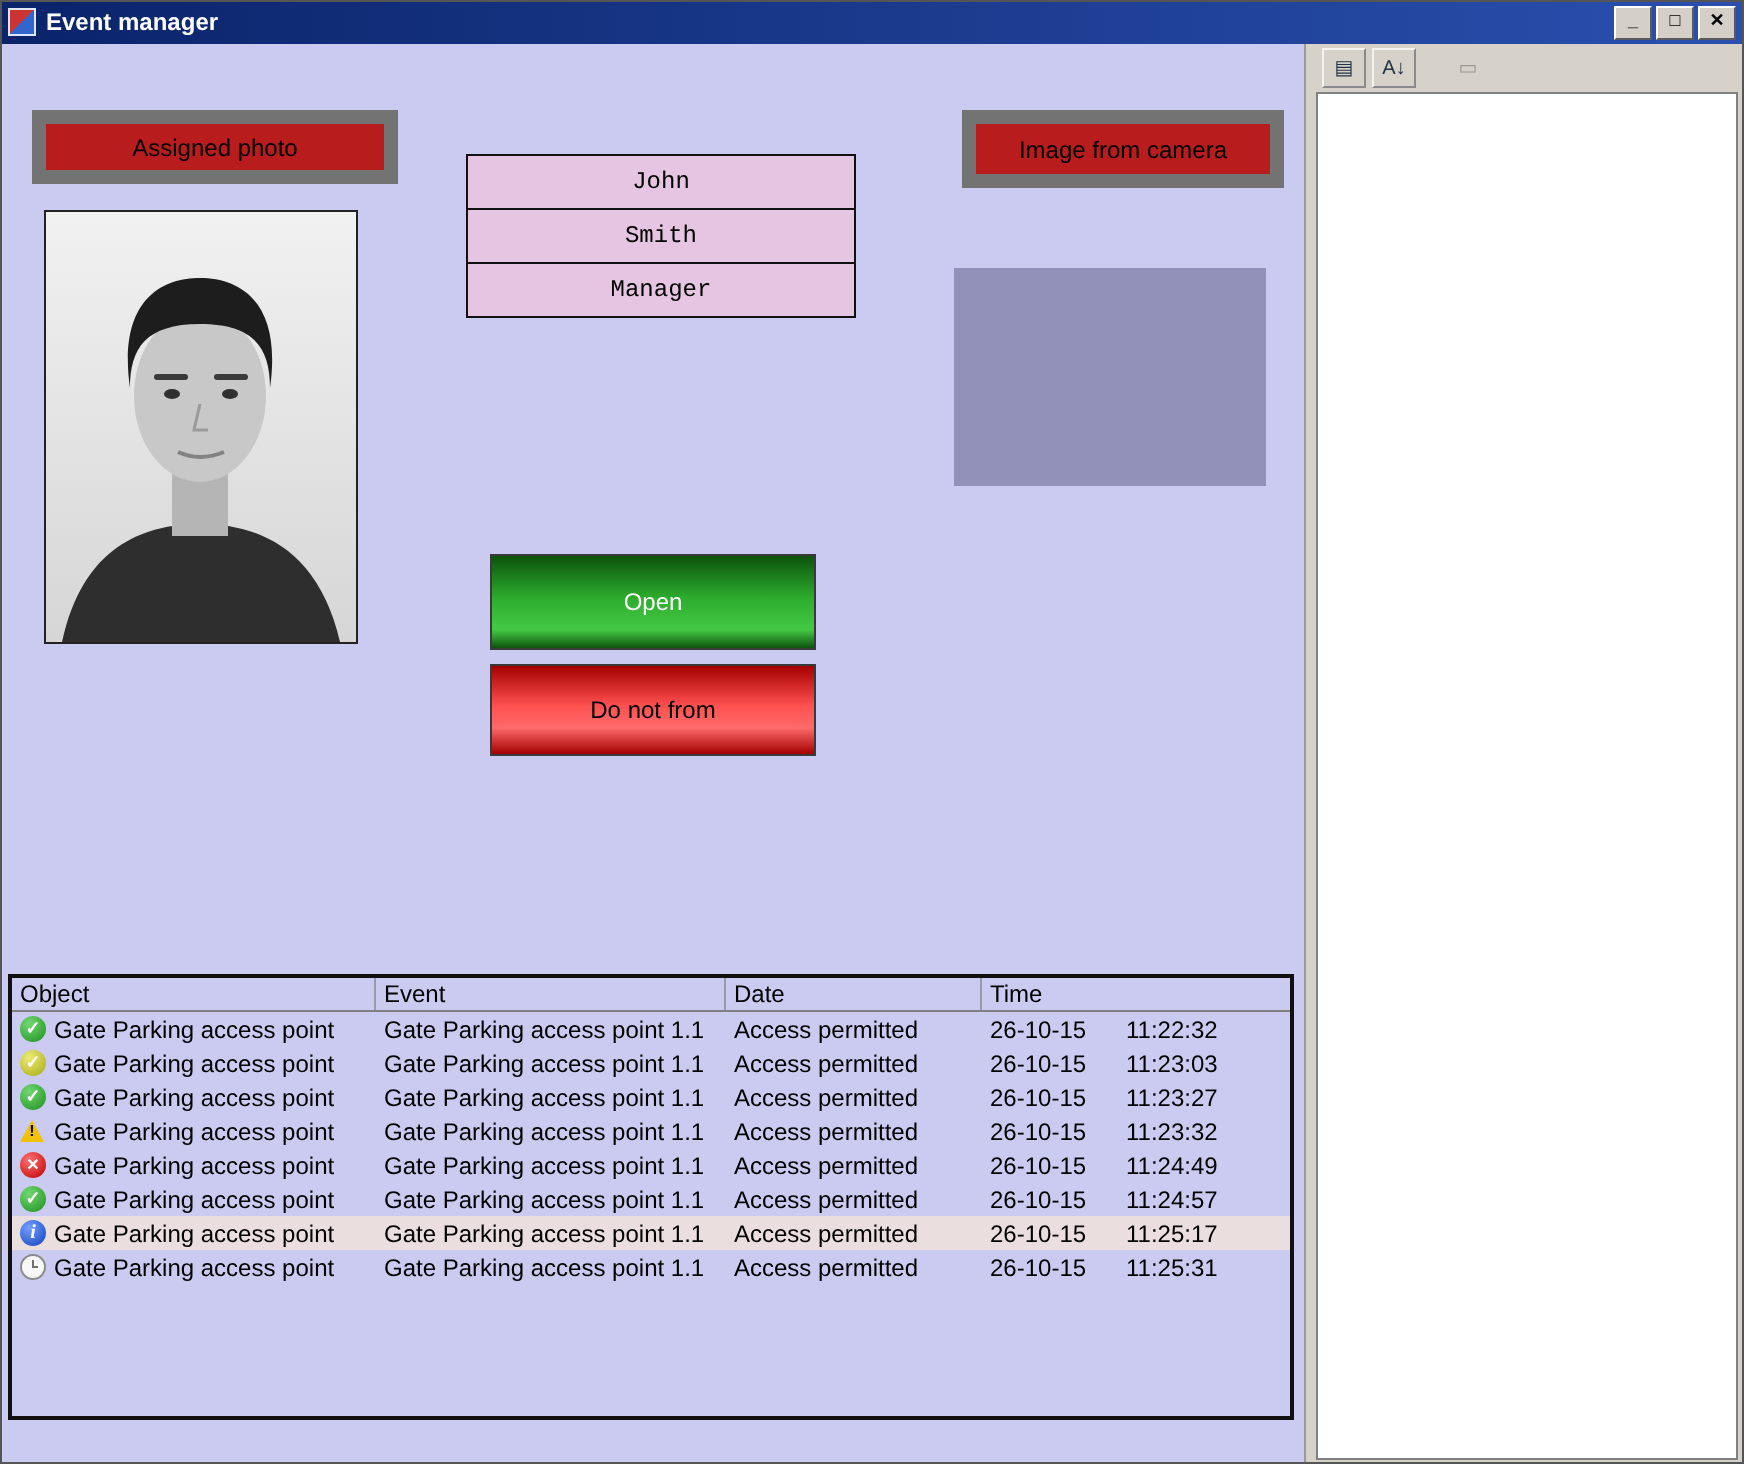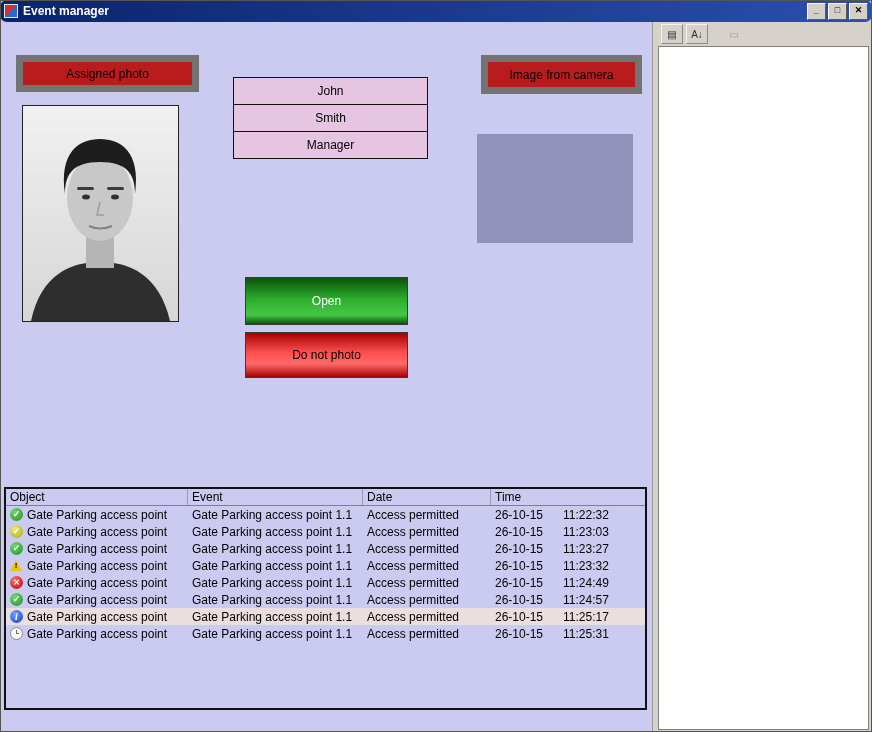--- a/index.html
+++ b/index.html
@@ -7,21 +7,21 @@
     width:872px; height:732px; position:relative; overflow:hidden;
     font-family:"Liberation Sans", sans-serif; font-size:12px; color:#000;
     background:#cbcbf2;
   }
   .frame { position:absolute; inset:0; border:1px solid #555; pointer-events:none; z-index:50; }
 
   
   .titlebar {
     position:absolute; left:0; top:0; right:0; height:22px;
     background:linear-gradient(90deg,#0a246a,#2a4fae);
-    display:flex; align-items:center; padding:0 4px; box-sizing:border-box;border-radius:7px;
+    display:flex; align-items:center; padding:0 4px; box-sizing:border-box;
   }
   .app-icon { width:14px; height:14px; margin-right:5px; flex:0 0 14px;
     background:linear-gradient(135deg,#c33 0 50%,#36c 50% 100%);
     border:1px solid #dfe6ff; box-sizing:border-box; }
   .title-text { color:#fff; font-weight:bold; font-size:12px; }
   .win-controls { margin-left:auto; display:flex; gap:2px; }
   .win-btn {
     width:17px; height:15px; background:#d4d0c8; border:1px solid;
     border-color:#fff #5a5a5a #5a5a5a #fff;
     font-size:9px; line-height:13px; text-align:center; font-weight:bold; cursor:default;
@@ -32,21 +32,21 @@
     position:absolute; background:#b91c1c; border:7px solid #737373;
     display:flex; align-items:center; justify-content:center;
   }
   .lb-assigned { left:16px; top:55px; width:169px; height:23px; }
   .lb-camera   { left:481px; top:55px; width:147px; height:25px; }
 
   
   .fields { position:absolute; left:233px; top:77px; width:193px; border:1px solid #111; }
   .field-box {
     height:26px; background:#e5c5e1; border-top:1px solid #111;
-    display:flex; align-items:center; justify-content:center;
+    display:flex; align-items:center; justify-content:center;font-family:Liberation Mono, monospace;
   }
   .field-box:first-child { border-top:none; }
 
   
   .photo { position:absolute; left:22px; top:105px; width:155px; height:215px;
     border:1px solid #222; background:#e8e8e8; }
   .photo svg { display:block; }
 
   
   .camera-box { position:absolute; left:477px; top:134px; width:156px; height:109px;
@@ -153,21 +153,21 @@
     <ellipse cx="63" cy="91" rx="4" ry="2.5" fill="#303030"></ellipse>
     <ellipse cx="92" cy="91" rx="4" ry="2.5" fill="#303030"></ellipse>
     <path d="M77,96 L74,109 L81,109" stroke="#9a9a9a" fill="none" stroke-width="1.5"></path>
     <path d="M66,120 Q77,125 89,120" stroke="#838383" fill="none" stroke-width="2"></path>
   </svg>
 </div>
 
 <div class="camera-box"></div>
 
 <div class="action-btn btn-open">Open</div>
-<div class="action-btn btn-deny">Do not photo</div>
+<div class="action-btn btn-deny">Do not from</div>
 
 <div class="etable">
   <div class="thead" id="event-headers">
       <div class="th">Object</div>
       <div class="th">Event</div>
       <div class="th">Date</div>
       <div class="th">Time</div>
     </div>
   <div id="event-rows">
       <div class="trow">

